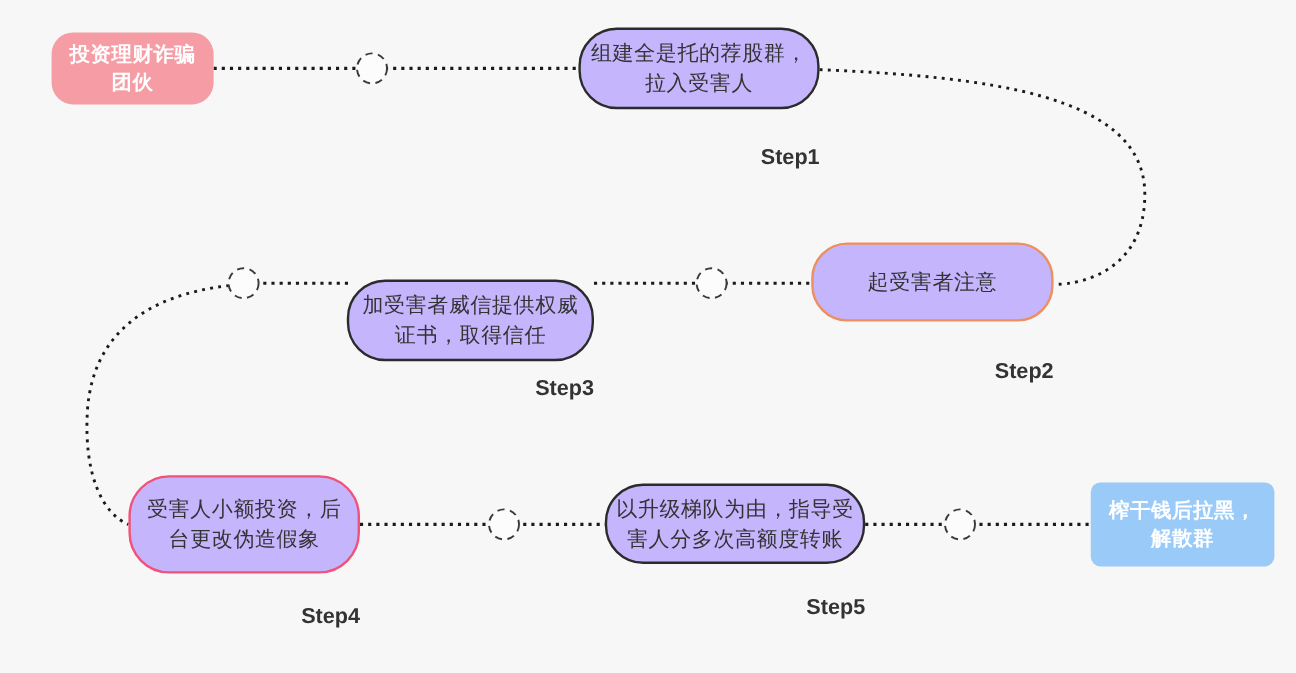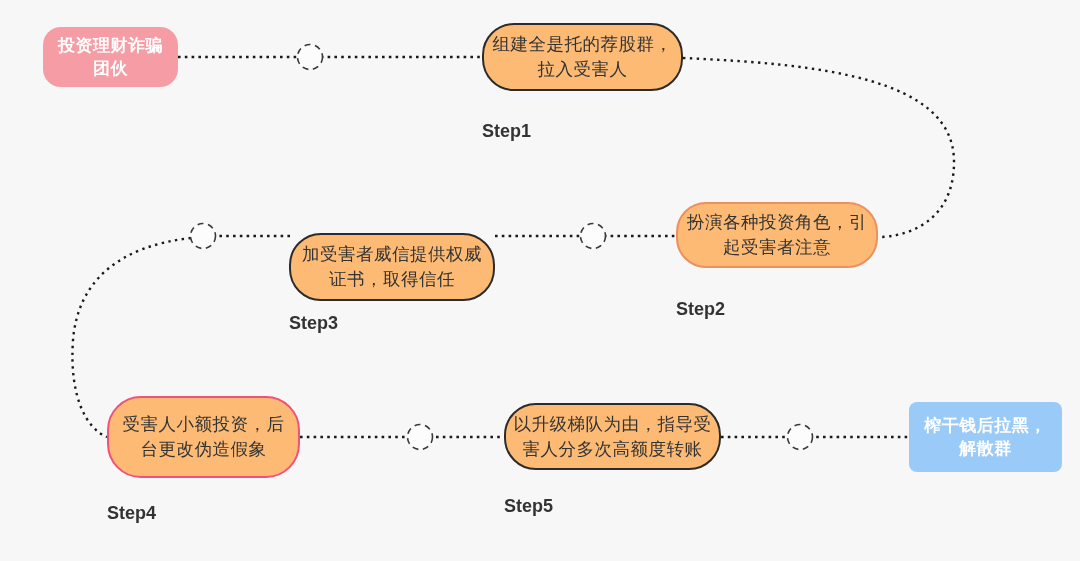--- a/index.html
+++ b/index.html
@@ -24,21 +24,21 @@
     background:var(--background);
     overflow:hidden;
   }
   .connectors{
     position:absolute;left:0;top:0;width:1080px;height:561px;
   }
   .node{
     position:absolute;
     display:flex;flex-direction:column;justify-content:center;align-items:center;
     text-align:center;
-    background:#fdba74;
+    background:#c4b5fd;
     font-size:17.5px;
     line-height:25px;
     color:var(--text-dark);
     letter-spacing:.5px;
   }
   .node.filled-pink{
     background:var(--pink-fill);
     color:var(--text-white);
     font-weight:bold;
     font-size:17px;
@@ -51,21 +51,21 @@
     font-weight:bold;
     font-size:17px;
     line-height:23px;
     border:none;
   }
   .node.outline-black{border:2.5px solid var(--black-border);}
   .node.outline-orange{border:2.5px solid var(--orange-border);}
   .node.outline-crimson{border:2.5px solid var(--crimson-border);}
   .step-label{
     position:absolute;
-    text-align:left;
+    text-align:right;
     font-weight:bold;
     font-size:18px;
     color:var(--text-dark);
   }
 </style>
 </head>
 <body>
 
 <div class="canvas">
 
@@ -91,21 +91,20 @@
     <div>团伙</div>
   </div>
 
   <div class="node outline-black" style="left:482px;top:23px;width:201px;height:68px;border-radius:32px;">
     <div>组建全是托的荐股群，</div>
     <div>拉入受害人</div>
   </div>
   <div class="step-label" style="left:482px;top:121px;width:201px;">Step1</div>
 
   <div class="node outline-orange" style="left:676px;top:202px;width:202px;height:66px;border-radius:30px;">
-    <div>扮演各种投资角色，引</div>
     <div>起受害者注意</div>
   </div>
   <div class="step-label" style="left:676px;top:299px;width:202px;">Step2</div>
 
   <div class="node outline-black" style="left:289px;top:201px;width:206px;height:68px;border-radius:32px;margin-top:32px;">
     <div>加受害者威信提供权威</div>
     <div>证书，取得信任</div>
   </div>
   <div class="step-label" style="left:289px;top:299px;width:206px;margin-top:14px;">Step3</div>
 

